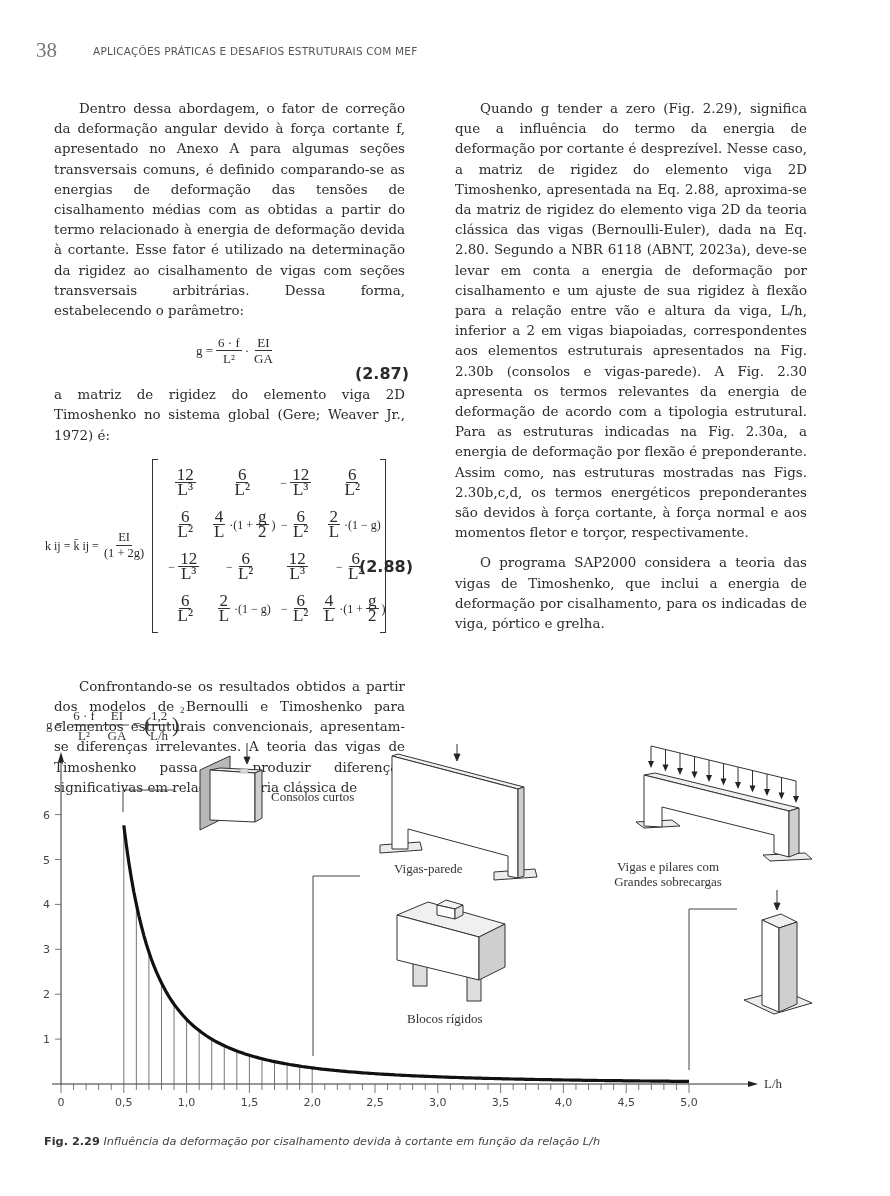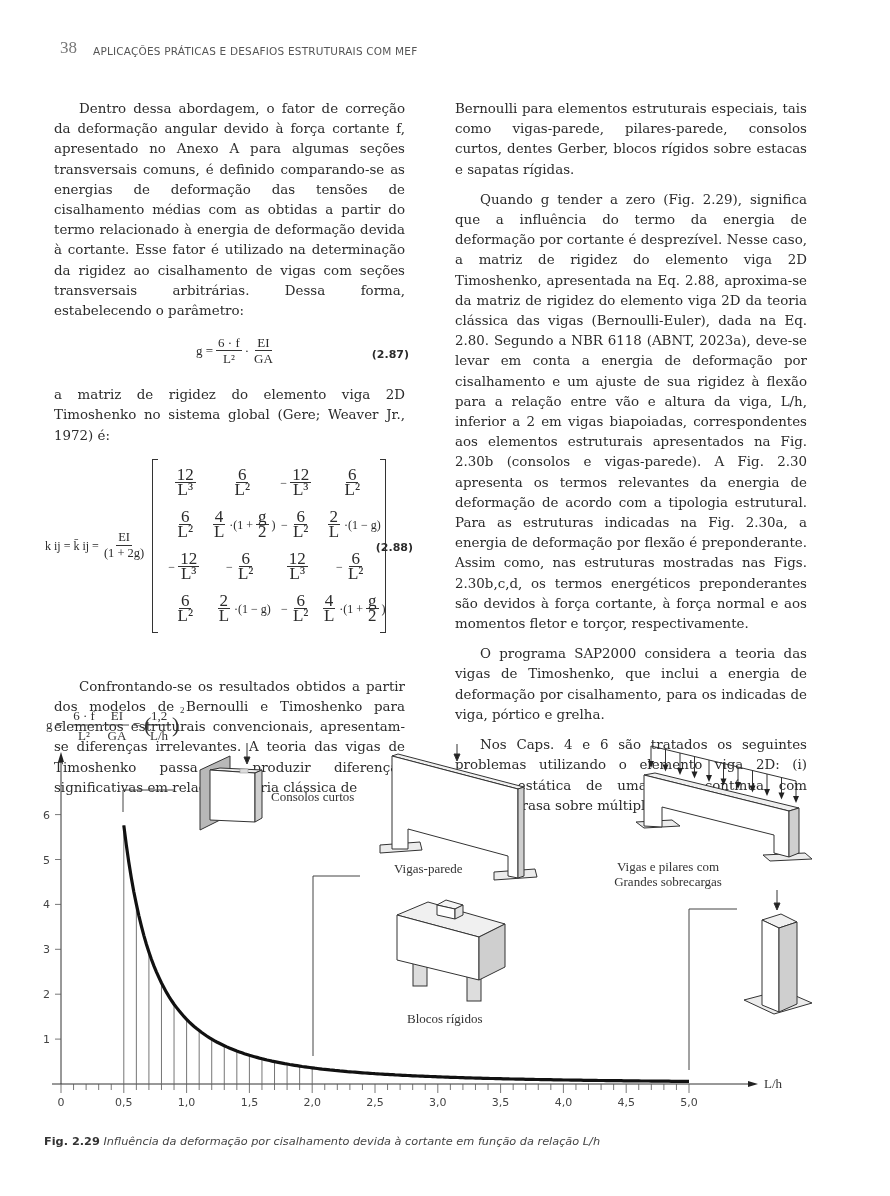--- a/index.html
+++ b/index.html
@@ -1,33 +1,33 @@
 <!DOCTYPE html>
 <html><head>
 <meta charset="utf-8">
 <style>
   html, body { margin: 0; padding: 0; background: #ffffff; }
   body { width: 890px; height: 1196px; position: relative; overflow: hidden;
          font-family: "DejaVu Serif", "Liberation Serif", serif; color: #2b2b2b; }
-  .page-num { position: absolute; left: 60px; top: 38px; font-size: 17px; color: #777;
+  .page-num { position: absolute; left: 36px; top: 38px; font-size: 21px; color: #777;
               font-family: "Liberation Serif", serif; }
   .running-head { position: absolute; left: 93px; top: 45px; font-size: 10.5px; letter-spacing: 0.2px; color: #555;
                   font-family: "DejaVu Sans", sans-serif; }
   .col { position: absolute; font-size: 13.4px; line-height: 20.2px; text-align: justify; }
   .col p { margin: 10px; }
   .col p.ind { text-indent: 25px; }
   .col-left { left: 44px; top: 89px; width: 371px; }
   .col-right { left: 445px; top: 89px; width: 372px; }
   .eq-row { position: relative; height: 44px; }
   .eq-287 { position: absolute; left: 152px; top: 4px; font-size: 13px; display: flex; align-items: center;
             font-family: "Liberation Serif", serif; }
   .frac { display: inline-flex; flex-direction: column; align-items: center; margin: 0 3px; line-height: 15px; }
   .frac .num { border-bottom: 1px solid #333; padding: 0 2px; }
   .frac .den { padding: 0 2px; }
-  .eq-num { position: absolute; right: 6px; font-family: "DejaVu Sans", sans-serif; font-weight: bold; font-size: 11px; }
+  .eq-num { position: absolute; right: 6px; font-family: "DejaVu Sans", sans-serif; font-weight: bold; font-size: 16px; margin-top: 19px; }
   .eq-288-wrap { position: relative; height: 185px; margin-top: 4px; }
   .eq-288 { position: absolute; left: 1px; top: 0; display: flex; align-items: center; height: 180px;
             font-family: "Liberation Serif", serif; font-size: 12.5px; }
   .matrix { display: grid; grid-template-columns: 56px 58px 52px 58px; grid-template-rows: repeat(4, 42px);
             border-left: 1.4px solid #333; border-right: 1.4px solid #333; padding: 2px 4px; position: relative; margin-left: 3px; }
   .matrix::before, .matrix::after { content: ""; position: absolute; top: -1px; bottom: -1px; width: 6px;
             border-top: 1.4px solid #333; border-bottom: 1.4px solid #333; }
   .matrix::before { left: -1px; }
   .matrix::after { right: -1px; }
   .cell { display: flex; align-items: center; justify-content: center; font-size: 12px; white-space: nowrap; }
@@ -194,24 +194,22 @@
           </div>
         </div>
     </div>
     <span class="eq-num" style="top:82px; right:2px;">(2.88)</span>
   </div>
   <div style="height:26px;"></div>
   <p class="ind">Confrontando-se os resultados obtidos a partir dos modelos de Bernoulli e Timoshenko para elementos estruturais convencionais, apresentam-se diferenças irrelevantes. A teoria das vigas de Timoshenko passa a produzir diferenças significativas em relação à teoria clássica de</p>
 </div>
 
 <div class="col col-right">
-  <p>Bernoulli para elementos estruturais especiais, tais como vigas-parede, pilares-parede, consolos curtos, dentes Gerber, blocos rígidos sobre estacas e sapatas rígidas.</p>
   <p class="ind">Quando g tender a zero (Fig. 2.29), significa que a influência do termo da energia de deformação por cortante é desprezível. Nesse caso, a matriz de rigidez do elemento viga 2D Timoshenko, apresentada na Eq. 2.88, aproxima-se da matriz de rigidez do elemento viga 2D da teoria clássica das vigas (Bernoulli-Euler), dada na Eq. 2.80. Segundo a NBR 6118 (ABNT, 2023a), deve-se levar em conta a energia de deformação por cisalhamento e um ajuste de sua rigidez à flexão para a relação entre vão e altura da viga, L/h, inferior a 2 em vigas biapoiadas, correspondentes aos elementos estruturais apresentados na Fig. 2.30b (consolos e vigas-parede). A Fig. 2.30 apresenta os termos relevantes da energia de deformação de acordo com a tipologia estrutural. Para as estruturas indicadas na Fig. 2.30a, a energia de deformação por flexão é preponderante. Assim como, nas estruturas mostradas nas Figs. 2.30b,c,d, os termos energéticos preponderantes são devidos à força cortante, à força normal e aos momentos fletor e torçor, respectivamente.</p>
   <p class="ind">O programa SAP2000 considera a teoria das vigas de Timoshenko, que inclui a energia de deformação por cisalhamento, para os indicadas de viga, pórtico e grelha.</p>
-  <p class="ind">Nos Caps. 4 e 6 são tratados os seguintes problemas utilizando o elemento viga 2D: (i) análise estática de uma viga contínua com fundação rasa sobre múltiplas</p>
 </div>
 
 <div class="figure">
   <svg id="chart" width="890" height="460" viewBox="0 690 890 460">
 
     <g class="chart-label" font-size="12">
       <text x="46" y="729">g =</text>
       <text x="84" y="720" text-anchor="middle">6 · f</text>
       <line x1="72" y1="725" x2="97" y2="725" stroke="#333" stroke-width="0.9"></line>
       <text x="84" y="740" text-anchor="middle">L²</text>

